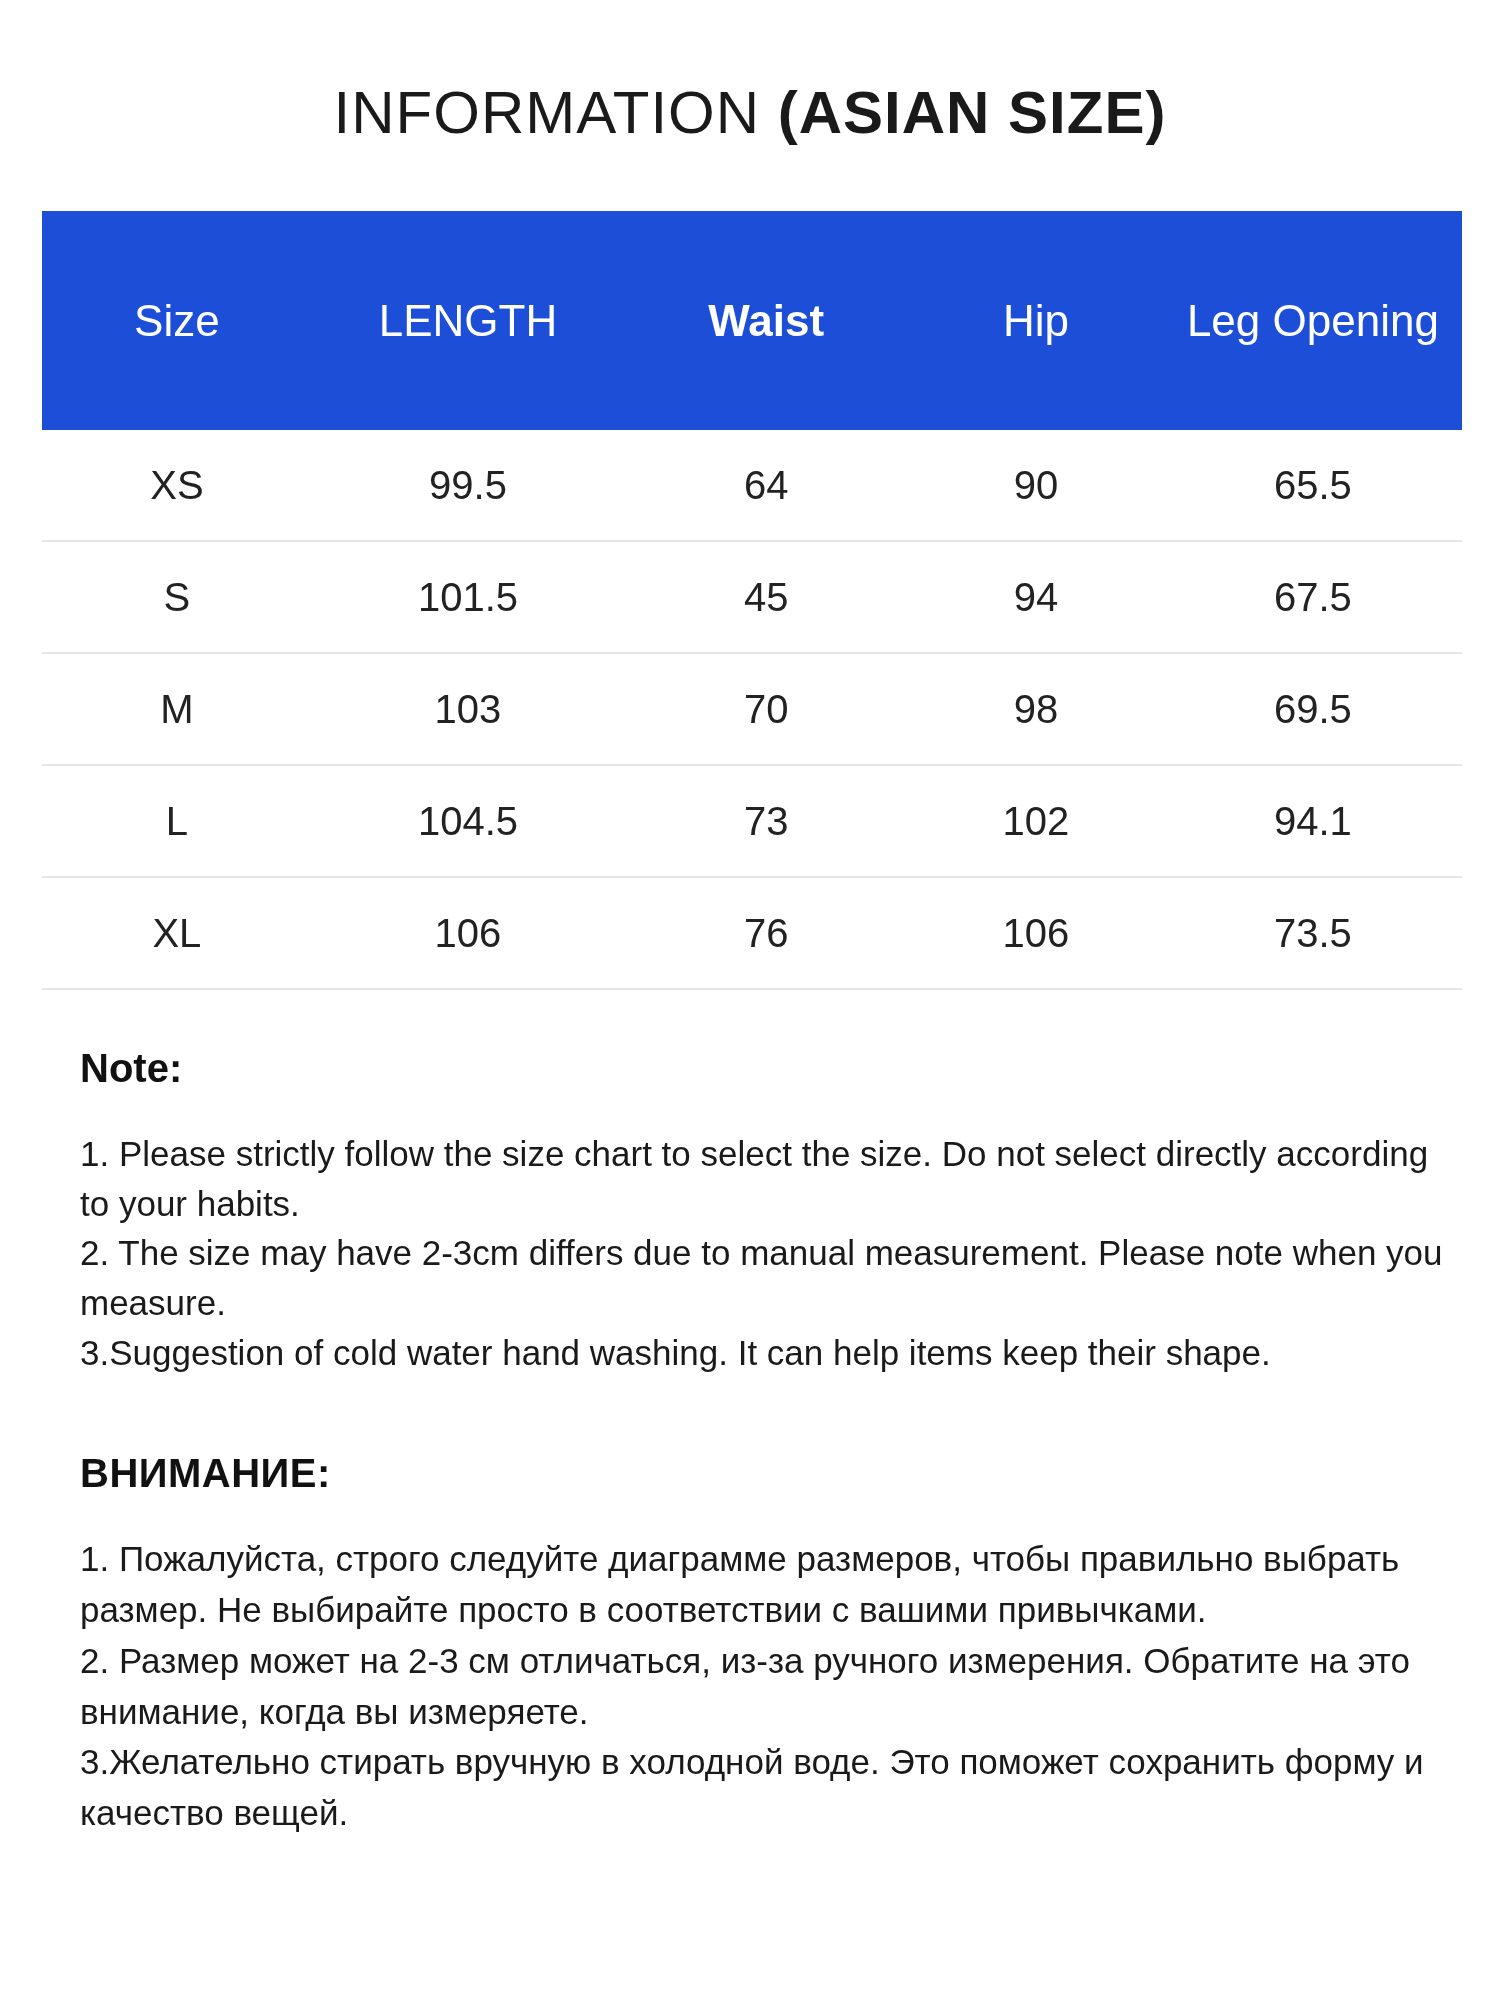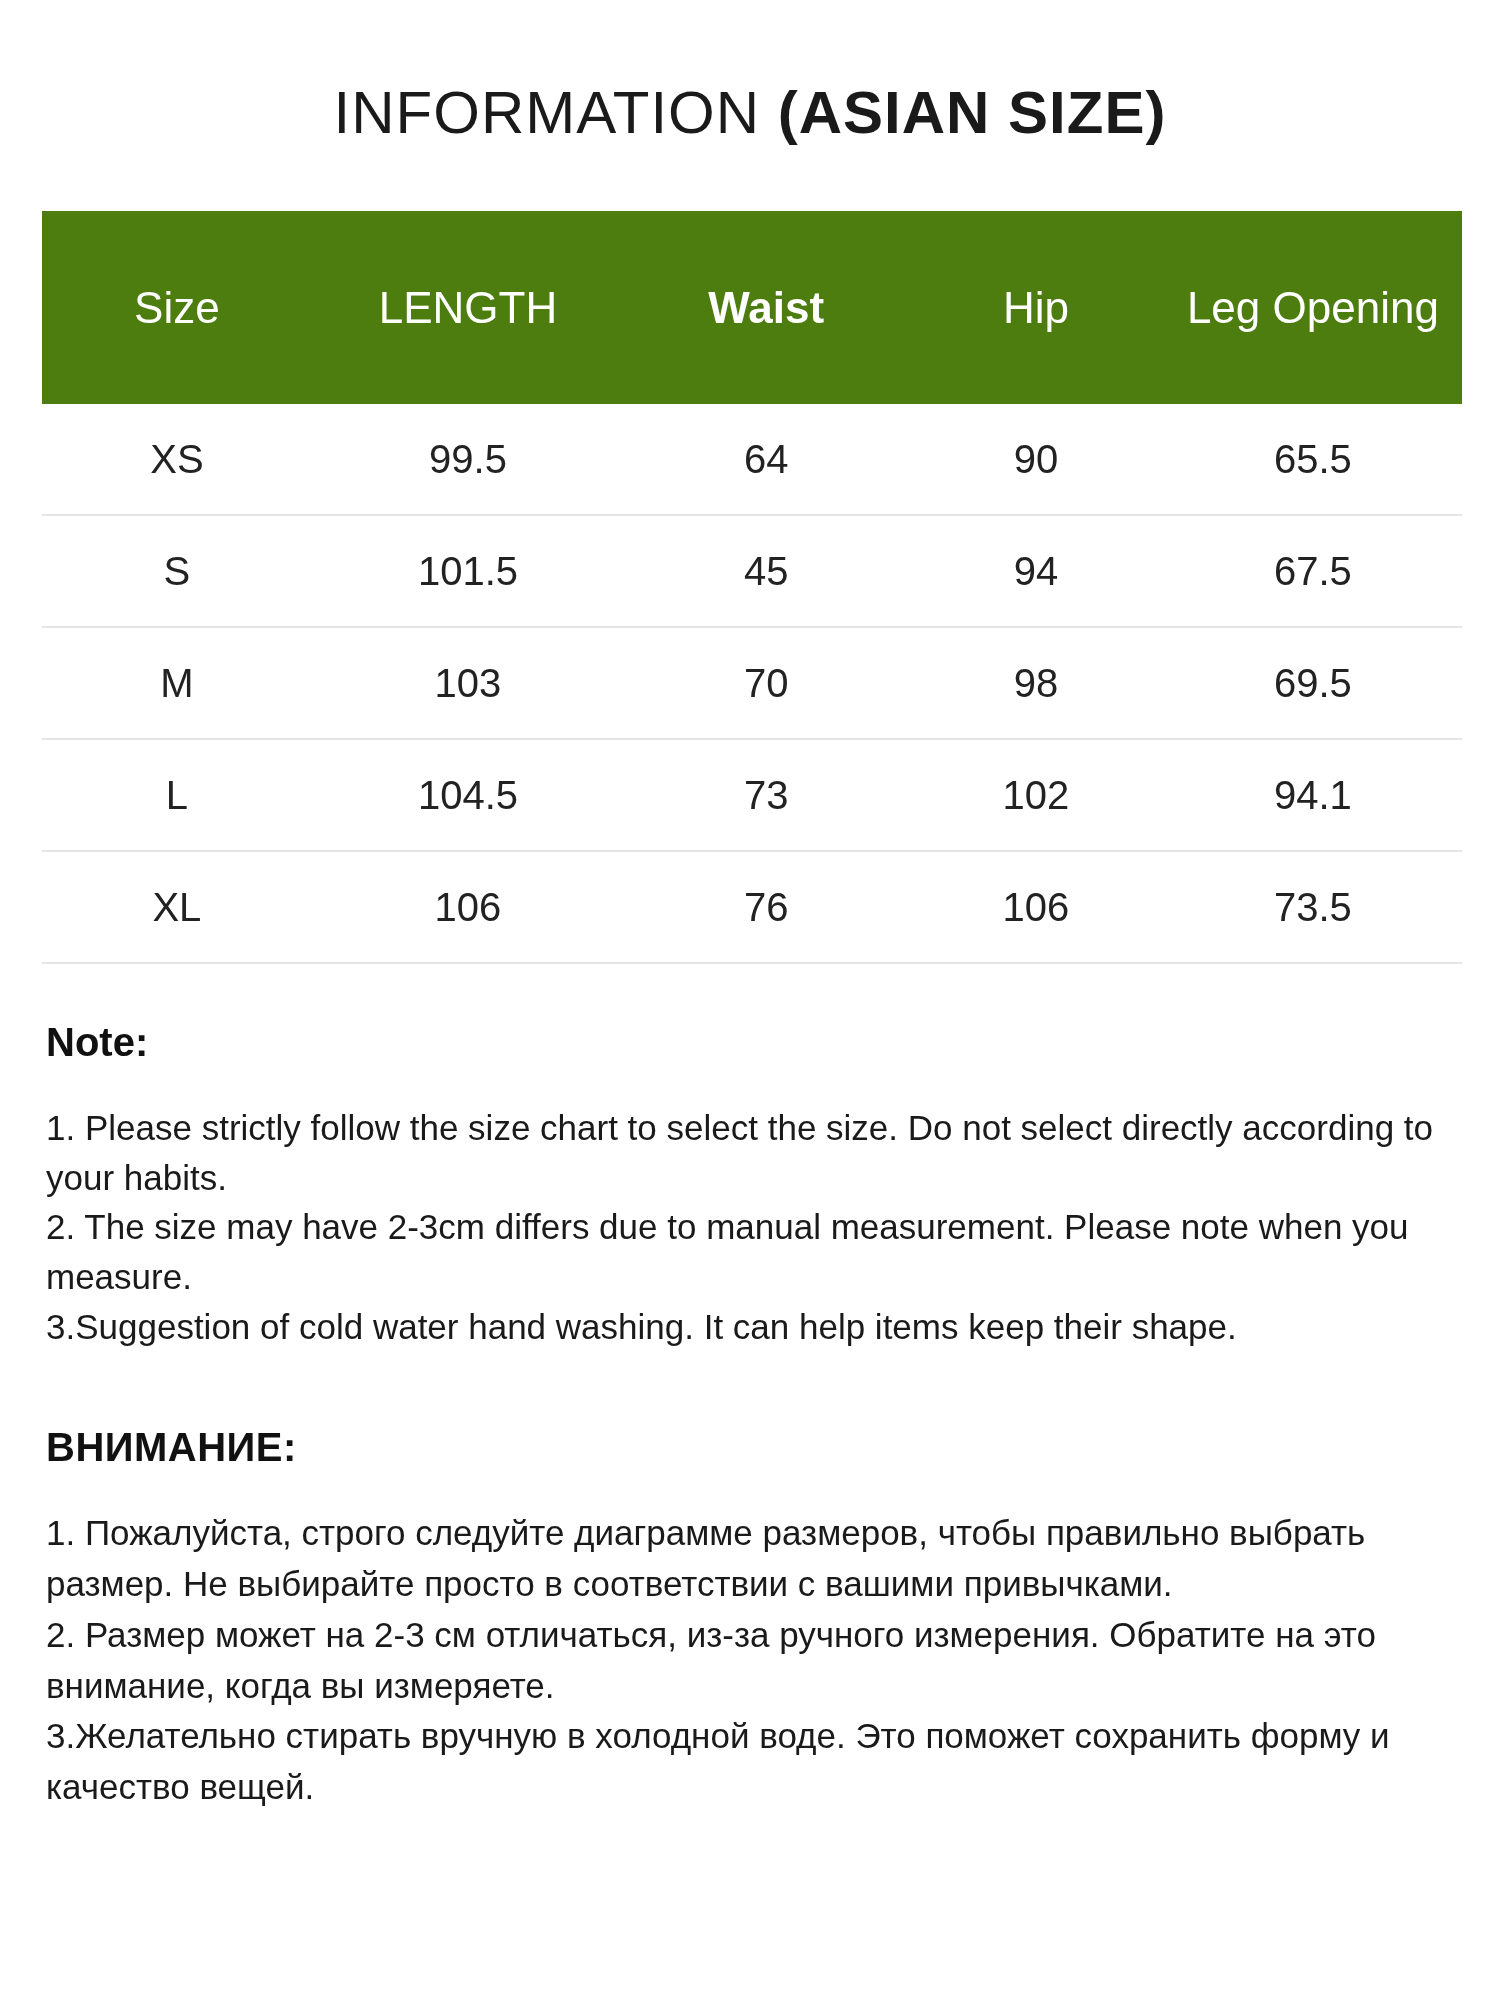--- a/index.html
+++ b/index.html
@@ -44,25 +44,25 @@
     width: 1420px;
     margin-left: auto;
     margin-right: auto;
   }
   table.size-chart {
     width: 100%;
     border-collapse: collapse;
     table-layout: fixed;
   }
   table.size-chart thead th {
-    background: #4d7c0f;
+    background: #1d4ed8;
     color: #ffffff;
     font-weight: 400;
     font-size: 44px;
-    height: 193px;
+    height: 219px;
     vertical-align: middle;
     text-align: center;
     padding: 0;
   }
   table.size-chart thead th.col-size { width: 19%; }
   table.size-chart thead th.col-length { width: 22%; margin-top: 36px; }
   table.size-chart thead th.col-waist { width: 20%; font-weight: bold; }
   table.size-chart thead th.col-hip { width: 18%; }
   table.size-chart thead th.col-leg { width: 21%; }
 
@@ -76,20 +76,21 @@
     padding: 0;
   }
   table.size-chart tbody tr:last-child td {
     border-bottom: 2px solid #e4e4e4;
   }
 
   
   .section {
     margin-top: 56px;
     padding: 0 4px;
+    margin-left: 34px;
   }
   .section-heading {
     font-size: 40px;
     font-weight: 700;
     color: #111;
     margin: 0 0 38px 0;
   }
   .section-body p {
     margin: 0;
     font-size: 35px;

